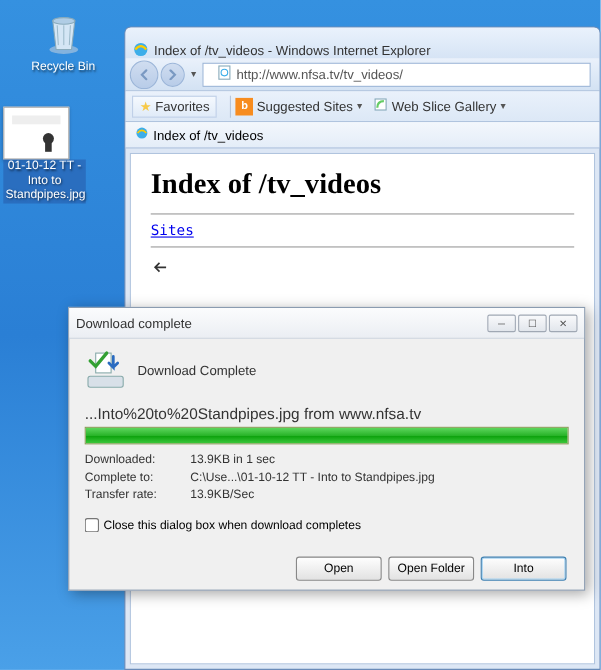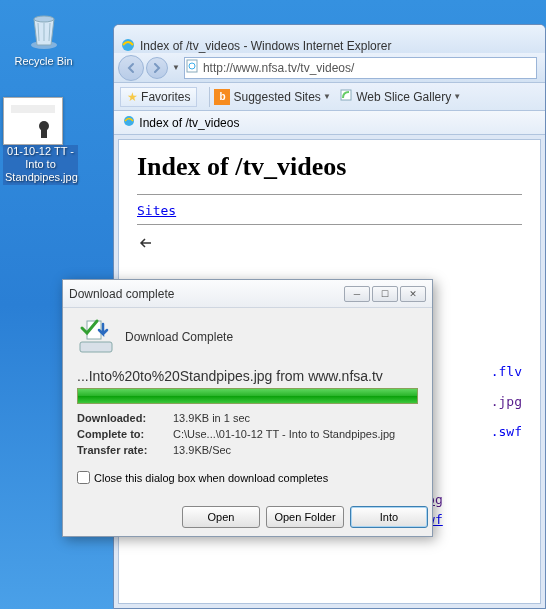--- a/index.html
+++ b/index.html
@@ -18,21 +18,21 @@
     width: 75px;
     text-align: center;
     color: #fff;
     text-shadow: 1px 1px 2px rgba(0,0,0,0.6);
     font-size: 11px;
   }
   .desktop-icon .icon-img {
     width: 48px; height: 48px; margin: 0 auto 2px;
     display: flex; align-items: center; justify-content: center;
   }
-  .recycle-bin { top: 5px; left: 6px; }
+  .recycle-bin { top: 5px; left: 20px; }
   .file-icon { top: 97px; left: 3px; }
   .file-icon .thumb {
     width: 60px; height: 48px; background: #fff; border: 1px solid #aaa;
     display: flex; align-items: center; justify-content: center;
     font-size: 8px; color: #333;
     box-shadow: 0 1px 3px rgba(0,0,0,0.3);
   }
   .file-icon .label {
     background: rgba(40,100,180,0.7);
     padding: 0 2px;
@@ -71,21 +71,21 @@
     border: 1px solid #9bb5d8;
     margin-right: 2px;
     display: flex; align-items: center; justify-content: center;
     color: #6080b0;
   }
   .nav-btn.fwd { width: 22px; height: 22px; border-radius: 11px; }
   .addr-bar {
     flex: 1; height: 22px;
     background: #fff; border: 1px solid #9bb5d8;
     display: flex; align-items: center;
-    padding: 0 0; margin: 0 4px;
+    padding: 0 12px; margin: 0 4px;
     font-size: 12px; color: #555;
   }
   .addr-bar .page-icon { margin-right: 4px; }
   .ie-favbar {
     height: 28px;
     background: linear-gradient(to bottom, #eaf1fb, #dce8f6);
     display: flex; align-items: center;
     padding: 0 6px;
     border-bottom: 1px solid #b0c4de;
     font-size: 12px;
@@ -121,21 +121,21 @@
     height: 20px;
   }
   .dir-row .ficon { width: 20px; height: 16px; margin-right: 4px; display:flex; align-items:center;}
   .dir-row a { color: #0000ee; }
   .dir-row a.visited { color: #551a8b; }
 
   
   .dl-dialog {
     position: absolute;
     left: 62px; top: 279px;
-    width: 371px; height: 258px;
+    width: 470px; height: 258px;
     background: #f0f0f0;
     border: 1px solid #8a9bb0;
     box-shadow: 3px 3px 12px rgba(0,0,0,0.35);
     display: flex; flex-direction: column;
   }
   .dl-title {
     height: 28px;
     background: linear-gradient(to bottom, #fbfcfd, #ebeef3);
     display: flex; align-items: center; justify-content: space-between;
     padding: 0 6px;
@@ -157,25 +157,25 @@
   .dl-top .dl-msg { font-size: 12px; color: #333; }
   .dl-file { font-size: 14px; color: #333; margin-bottom: 4px;}
   .progress {
     height: 16px;
     border: 1px solid #8aa05a;
     background: linear-gradient(to bottom, #5dd65d 0%, #28b428 50%, #0aa00a 51%, #3cc83c 100%);
     margin-bottom: 8px;
   }
   .dl-table { font-size: 11px; color: #333; }
   .dl-table .row { display: flex; height: 16px;}
-  .dl-table .lbl { width: 96px; font-weight: bold; }
+  .dl-table .lbl { width: 96px; }
   .dl-check { margin-top: 11px; font-size: 11px; display:flex; align-items:center; gap:4px;}
   .dl-buttons {
     display: flex; justify-content: flex-end; gap: 6px;
-    padding: 8px 4px;
+    padding: 8px 16px;
   }
   .dl-btn {
     min-width: 78px; height: 22px;
     border: 1px solid #888;
     background: linear-gradient(to bottom, #fefefe, #e2e2e2);
     font-size: 11px;
     border-radius: 3px;
   }
   .dl-btn.default { border: 1px solid #3c7fb1; box-shadow: 0 0 0 1px #a8d4f2 inset;}
 

